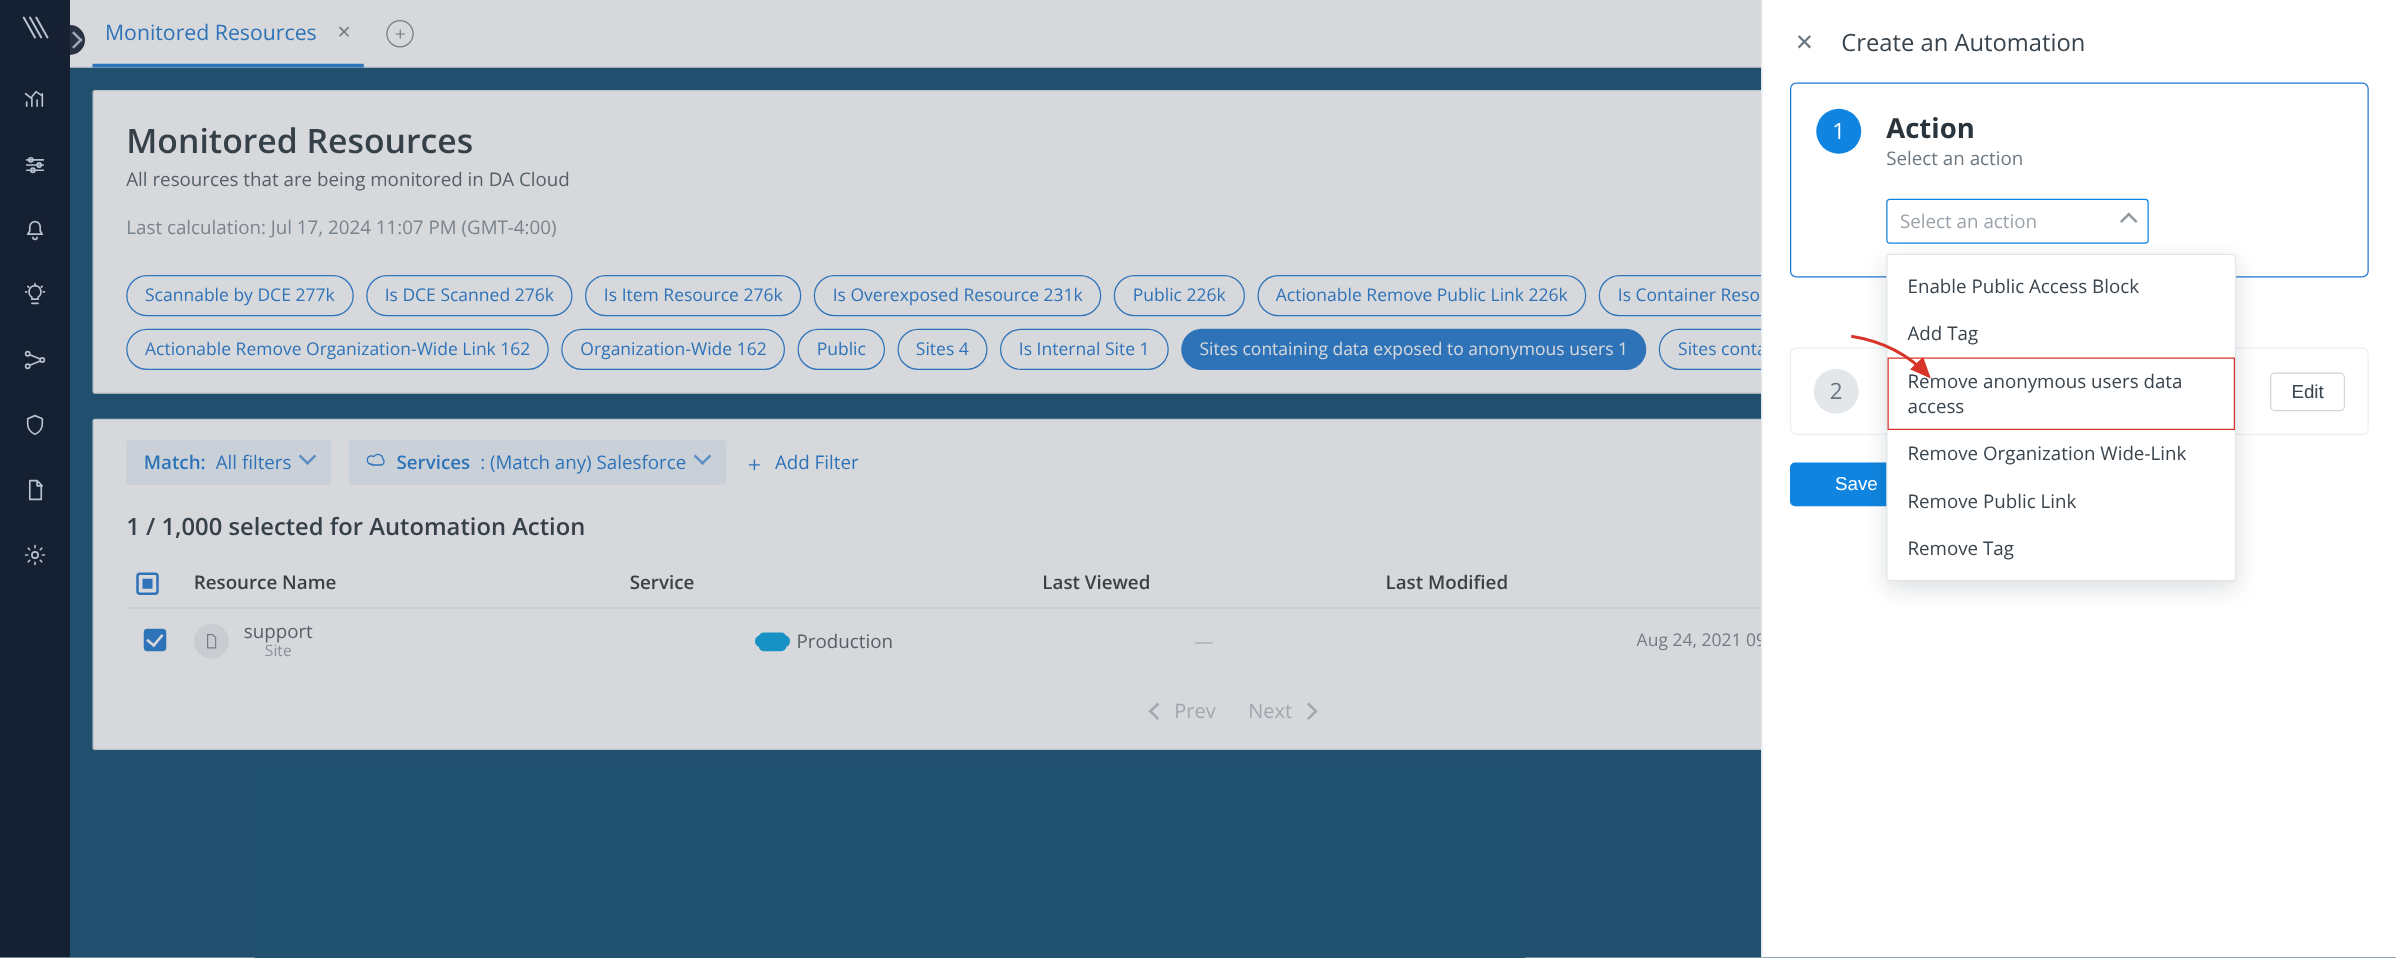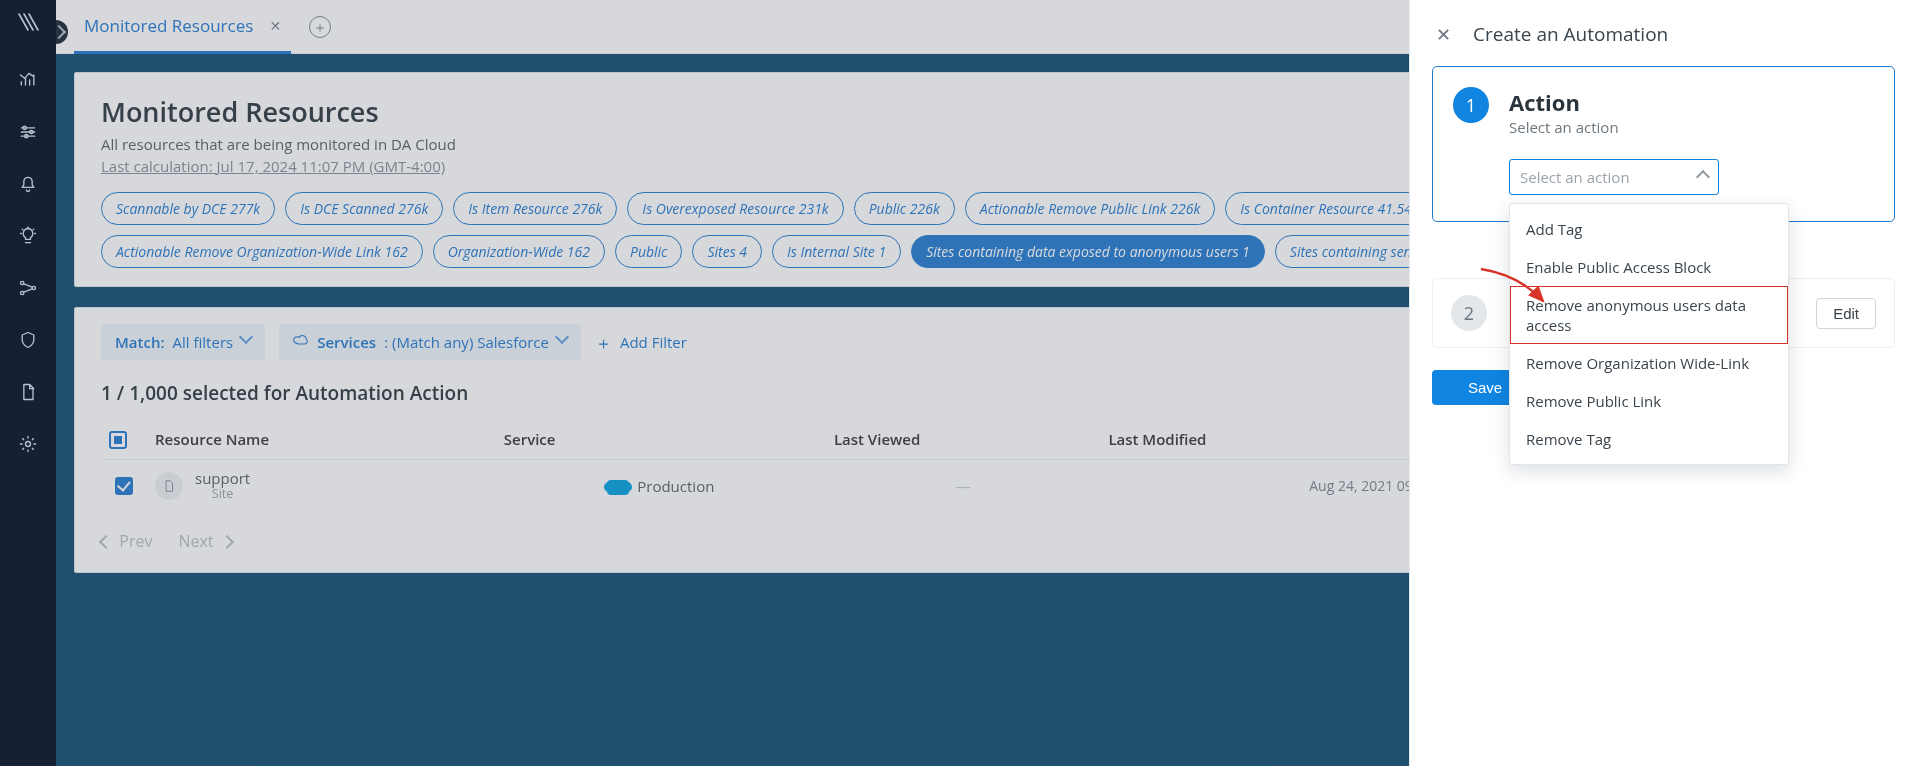--- a/index.html
+++ b/index.html
@@ -32,22 +32,22 @@
   .tabs { display:flex; align-items:center; padding:0 18px; background:#fff; height:54px; border-bottom:1px solid #f0f2f4; }
   .tab { display:flex; align-items:center; height:54px; color:var(--blue); font-size:17px; border-bottom:3px solid var(--blue); padding:0 10px; gap:12px; }
   .tab-close { color:#7b8690; cursor:pointer; font-size:14px; margin-left:4px; }
   .tab-add { margin-left:18px; width:22px; height:22px; border:1px solid #7b8690; border-radius:50%; display:flex; align-items:center; justify-content:center; color:#7b8690; font-size:14px; cursor:pointer; }
 
   .page-body { padding:18px 18px 30px 18px; display:flex; flex-direction:column; gap:20px; }
 
   .header-panel { background:#fff; border:1px solid var(--panel-border); border-radius:2px; padding:20px 26px 18px 26px; }
   .header-panel h1 { margin:0 0 4px 0; font-size:27px; font-weight:600; }
   .subtitle { color:#555e66; font-size:15px; }
-  .calctime { color:#858f98; font-size:15px; margin-top:2px;text-decoration:underline; }
-  .chips { margin-top:16px; display:flex; flex-wrap:wrap; gap:10px;font-style:italic; }
+  .calctime { color:#858f98; font-size:15px; margin-top:18px; }
+  .chips { margin-top:28px; display:flex; flex-wrap:wrap; gap:10px; }
   .chip { border:1px solid var(--chip-border); color:var(--blue); border-radius:18px; padding:6px 14px; font-size:14px; cursor:pointer; background:#fff; white-space:nowrap; }
   .chip.active { background:var(--chip-blue-fill); color:#fff; }
 
   .query-panel { background:#fff; border:1px solid var(--panel-border); border-radius:2px; padding:16px 26px 20px 26px; }
   .filter-row { display:flex; align-items:center; gap:14px; flex-wrap:wrap; }
   .filter-chip { background:var(--light-blue-bg); color:var(--blue); border-radius:3px; padding:8px 14px; display:flex; align-items:flex-start; gap:8px; font-size:15px; cursor:pointer; }
   .filter-chip b { font-weight:600; }
   .filter-chip .chev { opacity:.7; }
   .add-filter { color:var(--blue); display:flex; align-items:center; gap:8px; cursor:pointer; }
 
@@ -60,21 +60,21 @@
   .cb.checked { background:var(--blue); }
   .cb.indet::after { content:''; width:8px; height:8px; background:var(--blue); }
   .cb.checked::after { content:''; width:6px; height:10px; border:2px solid #fff; border-top:0; border-left:0; transform:rotate(40deg) translate(-1px,-1px); }
   .file-icn { width:28px; height:28px; border-radius:50%; background:#eef1f3; display:inline-flex; align-items:center; justify-content:center; }
   .sf-icn { width:22px; height:15px; display:inline-block; background:#00a1e0; border-radius:4px; margin-right:8px; vertical-align:middle; position:relative; }
   .sf-icn::before, .sf-icn::after { content:''; position:absolute; background:#00a1e0; border-radius:50%; }
   .sf-icn::before { width:10px; height:10px; left:-3px; top:2px; }
   .sf-icn::after  { width:10px; height:10px; right:-3px; top:2px; }
   .rname { line-height:1.15; }
   .rname .sub { font-size:12.5px; color:#9aa3ab; }
-  .pager { margin-top:18px; display:flex; align-items:center; gap:26px; color:#b6bec5; font-size:16px; }
+  .pager { margin-top:18px; display:flex; align-items:center; gap:26px; color:#b6bec5; font-size:16px;justify-content:center; }
   .pager .dis { cursor:default; }
   .chev-sm { width:10px; height:10px; border:2px solid currentColor; border-top:0; border-left:0; display:inline-block; transform:rotate(45deg); vertical-align:middle; }
   .chev-sm.left { transform:rotate(135deg); }
   .chev-sm.up { transform:rotate(-135deg); }
   .dash { color:#c1c8ce; }
 
   
   .drawer { position:absolute; right:0; top:0; bottom:0; width:508px; background:#fff; z-index:10; padding:20px 22px; border-left:1px solid #e6e9ec; }
   .drawer-head { display:flex; align-items:center; gap:18px; margin-bottom:18px; }
   .drawer-close { font-size:18px; color:#6a7680; cursor:pointer; padding:2px 4px; }
@@ -278,22 +278,22 @@
           <div class="step-title">Action</div>
           <div class="step-sub">Select an action</div>
         </div>
       </div>
       <div style="position:relative;">
         <div class="select-box">
           <span>Select an action</span>
           <span class="chev-sm up" style="border-color:#8f99a2"></span>
         </div>
         <div class="dropdown" id="dropdown" style="top:40px;">
+            <div class="item">Enable Public Access Block</div>
             <div class="item">Add Tag</div>
-            <div class="item">Enable Public Access Block</div>
             <div class="item hl">Remove anonymous users data access</div>
             <div class="item">Remove Organization Wide-Link</div>
             <div class="item">Remove Public Link</div>
             <div class="item">Remove Tag</div>
           </div>
         <svg class="arrow-annot" viewBox="0 0 70 42">
           <defs>
               <marker id="ah" markerWidth="8" markerHeight="8" refX="6" refY="3" orient="auto">
                 <path d="M0 0 L7 3 L0 6 Z" fill="#d8342a"></path>
               </marker>

